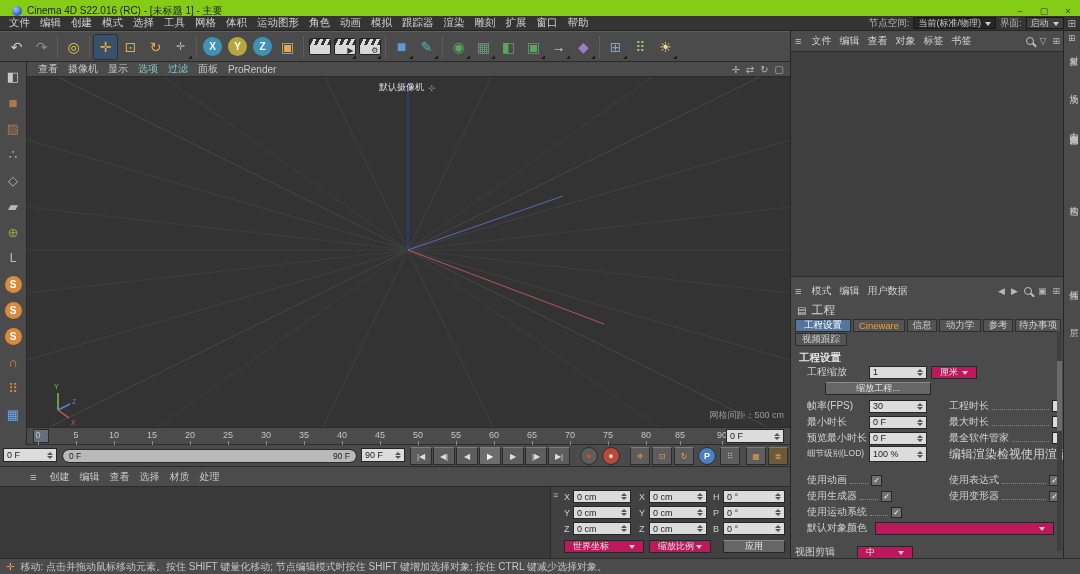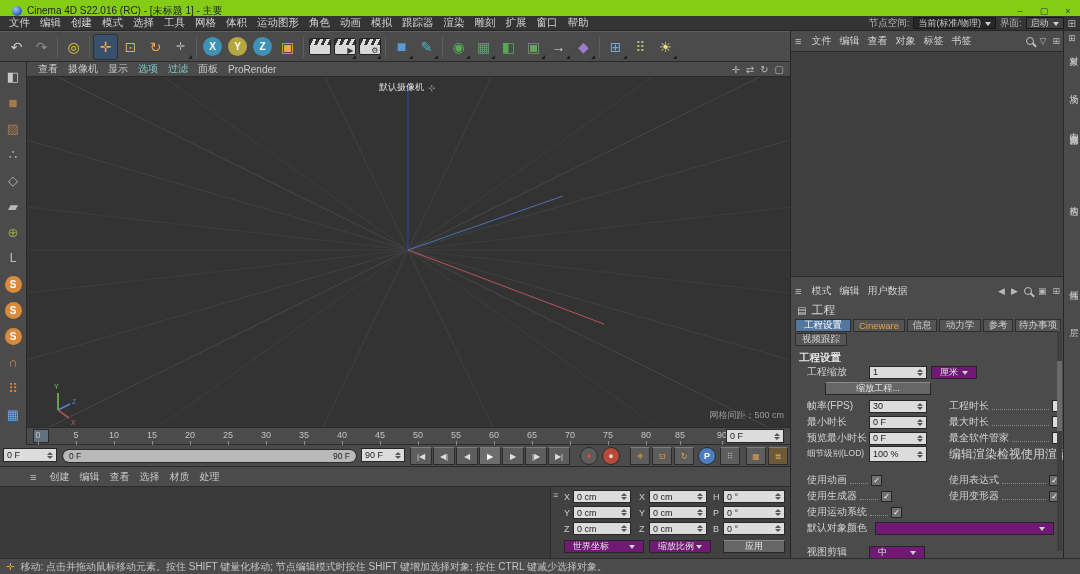--- a/index.html
+++ b/index.html
@@ -57,21 +57,21 @@
   .rangebar{position:absolute;inset:0;background:#b9b9b9;border-radius:7px;display:flex;align-items:center;justify-content:space-between;padding:0 6px;font-size:8.5px;color:#222}
   .pb{position:absolute;top:2px;width:22px;height:18px;background:#5d5d5d;border:1px solid #2b2b2b;border-top-color:#7d7d7d;color:#ddd;font-size:8px;display:flex;align-items:center;justify-content:center}
   .rc{position:absolute;top:2px;width:18px;height:18px;border-radius:50%;display:flex;align-items:center;justify-content:center;font-size:9px;background:#5d5d5d;border:1px solid #2b2b2b}
   
   .matrow{position:absolute;left:0;top:467px;width:790px;height:20px;background:#4b4b4b;border-bottom:1px solid #2b2b2b;display:flex;align-items:center;padding:0 6px}
   .matrow .ham{font-size:11px;color:#c8c8c8;margin:0 8px 0 24px}
   
   .bottomband{position:absolute;left:0;top:487px;width:790px;height:71px;background:#3a3a3a}
   .coordpanel{position:absolute;left:550px;top:0;width:240px;height:71px;background:#414141;border-left:1px solid #2b2b2b}
   .clab{position:absolute;font-size:9px;color:#cfcfcf}
-  .dd{background:#701a75;border:1px solid #262626;color:#e2e2e2;font-size:9px;display:flex;align-items:center;padding:0 8px;height:13px}
+  .dd{background:#be185d;border:1px solid #262626;color:#e2e2e2;font-size:9px;display:flex;align-items:center;padding:0 8px;height:13px}
   .dd .v{white-space:nowrap;overflow:hidden}
   .dd .cdn{margin-left:auto}
   .btn{background:#666;border:1px solid #262626;border-top-color:#8a8a8a;color:#e6e6e6;font-size:9px;display:flex;align-items:center;justify-content:center;height:13px}
   
   .rightpanel{position:absolute;left:790px;top:31px;width:273px;height:527px;background:#4b4b4b;border-left:1px solid #262626;overflow:hidden}
   .pheader{position:absolute;left:0;width:273px;height:20px;display:flex;align-items:center;padding:0 4px;background:#4b4b4b}
   .pheader .ham{font-size:11px;color:#c8c8c8;margin-right:6px}
   .pm{padding:0 4px;font-size:10px;color:#d0d0d0;white-space:nowrap}
   .hicons{margin-left:auto;display:flex;align-items:center;gap:6px}
   .hicons span{font-size:9px;color:#b8b8b8}
@@ -618,21 +618,21 @@
       <span class="lbl" style="margin-left:16px">默认对象颜色</span>
       <span class="dd" style="flex:1;margin-left:8px;margin-right:10px">
           <span class="v"></span>
           <span class="cdn"></span>
         </span>
     </div>
 
 
     <div class="arow" style="top:513px;top:514px"></div>
     <div class="arow" style="top:514px">
-      <span class="lbl" style="margin-left:16px;width:62px">视图剪辑</span>
+      <span class="lbl" style="margin-left:4px;width:62px">视图剪辑</span>
       <span class="dd" style="width:56px">
           <span class="v">中</span>
           <span class="cdn"></span>
         </span>
     </div>
 
     <div class="scrolltrack">
         <div class="scrollthumb"></div>
       </div>
   </div>

